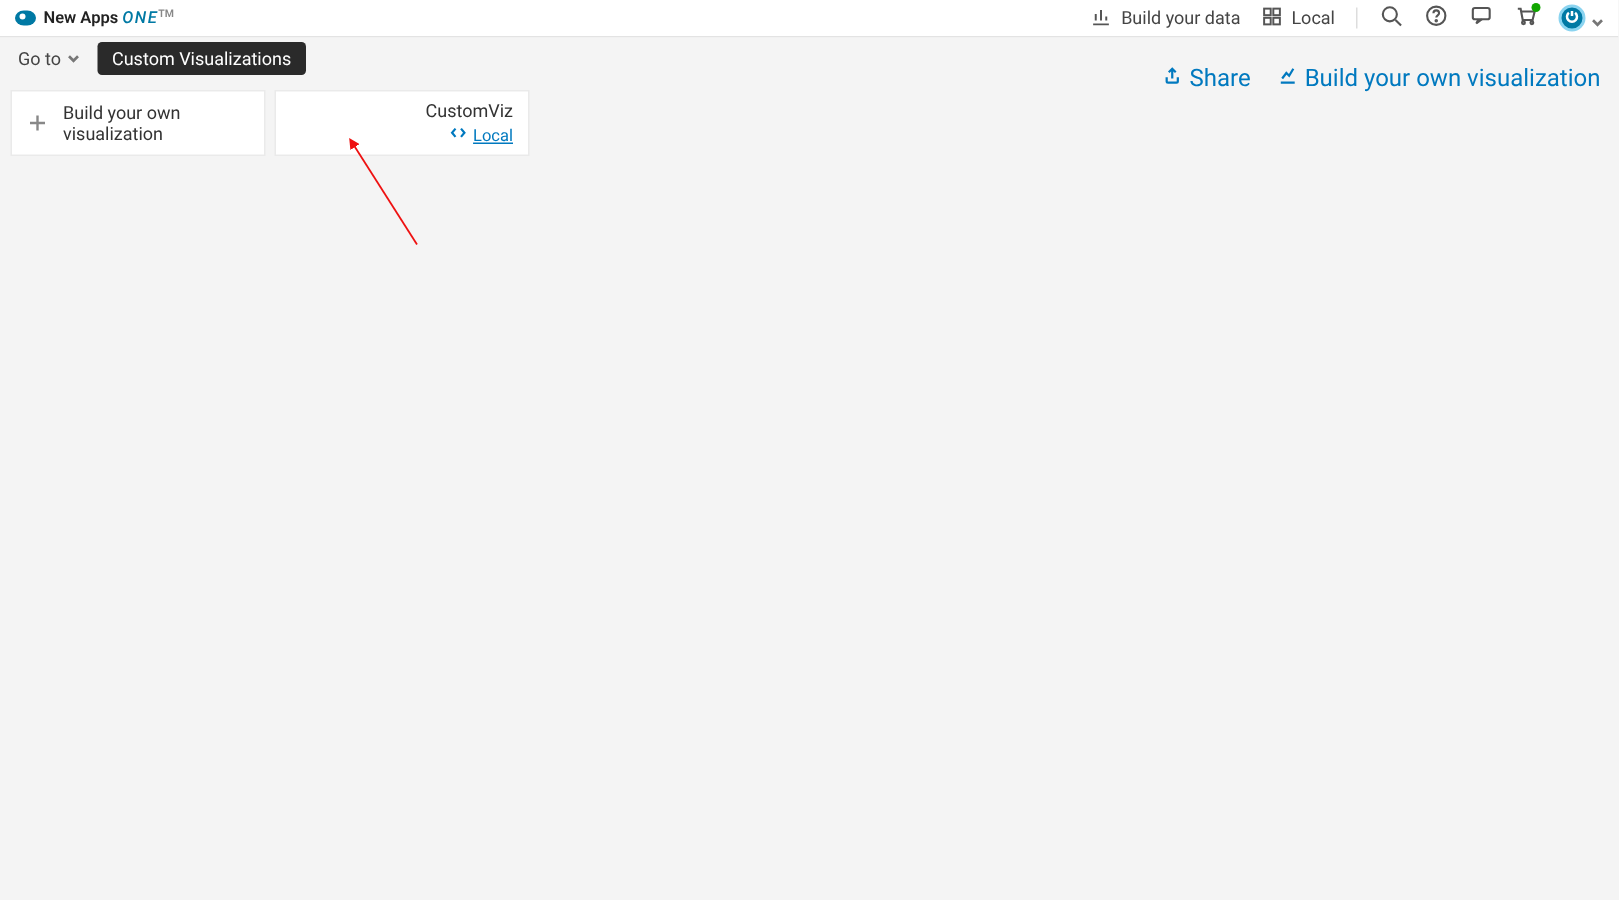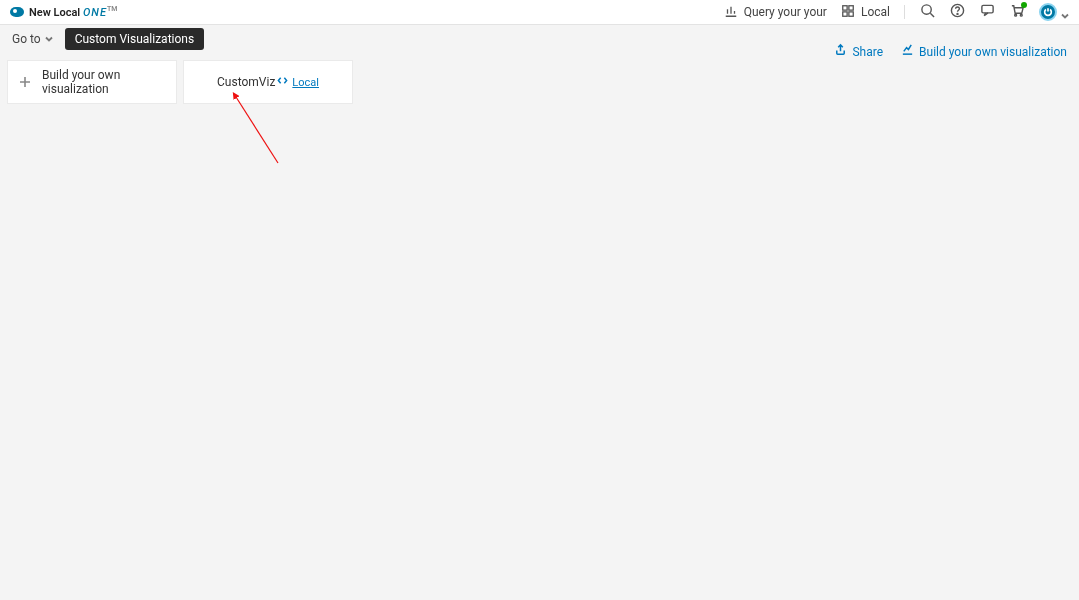--- a/index.html
+++ b/index.html
@@ -139,24 +139,24 @@
 .pill {
   background: #2a2a2a;
   color: #fff;
   font-size: 12px;
   padding: 4px 10px;
   border-radius: 3px;
 }
 .sub-spacer { flex: 1; }
 .sub-link {
   display: flex;
-  align-items: flex-end;
+  align-items: flex-start;
   gap: 5px;
   color: #0079bf;
-  font-size: 12px;
+  font-size: 16px;
   cursor: pointer;
   margin-left: 18px;
   margin-top: 24px;
 }
 .sub-link svg { width: 13px; height: 13px; stroke: #0079bf; fill: none; stroke-width: 1.6; }
 
 
 .content {
   padding: 8px;
   position: relative;
@@ -173,22 +173,22 @@
   align-items: center;
   padding: 0 10px;
   gap: 10px;
   box-shadow: 0 0 0 1px rgba(0,0,0,0.04);
   cursor: pointer;
 }
 .card-build {
   width: 168px;
 }
 .card-viz {
-  flex-direction: row;
-  align-items: center;
+  flex-direction: column;
+  align-items: flex-end;
   justify-content: center;
   gap: 2px;
 }
 .plus-icon {
   width: 14px;
   height: 14px;
 }
 .plus-icon svg { stroke: #888; stroke-width: 1.6; fill:none; width:14px; height:14px;}
 .card-title {
   font-size: 12px;
@@ -213,32 +213,32 @@
   pointer-events: none;
 }
 </style>
 </head>
 <body>
 
 <div class="header">
   <div class="brand">
     <div class="brand-icon"></div>
     <div class="brand-text">
-      <span>New Local</span> <span class="one">ONE</span><sup>TM</sup>
+      <span>New Apps</span> <span class="one">ONE</span><sup>TM</sup>
     </div>
   </div>
   <div class="header-spacer"></div>
   <div class="header-actions">
     <div class="header-link">
       <span>
         <svg viewBox="0 0 16 16">
             <path d="M2 14h12M4 11V6M8 11V3M12 11V8"></path>
           </svg>
       </span>
-      <span>Query your your</span>
+      <span>Build your data</span>
     </div>
     <div class="header-link">
       <span>
         <svg viewBox="0 0 16 16">
             <rect x="2" y="2" width="5" height="5"></rect>
             <rect x="9" y="2" width="5" height="5"></rect>
             <rect x="2" y="9" width="5" height="5"></rect>
             <rect x="9" y="9" width="5" height="5"></rect>
           </svg>
       </span>

